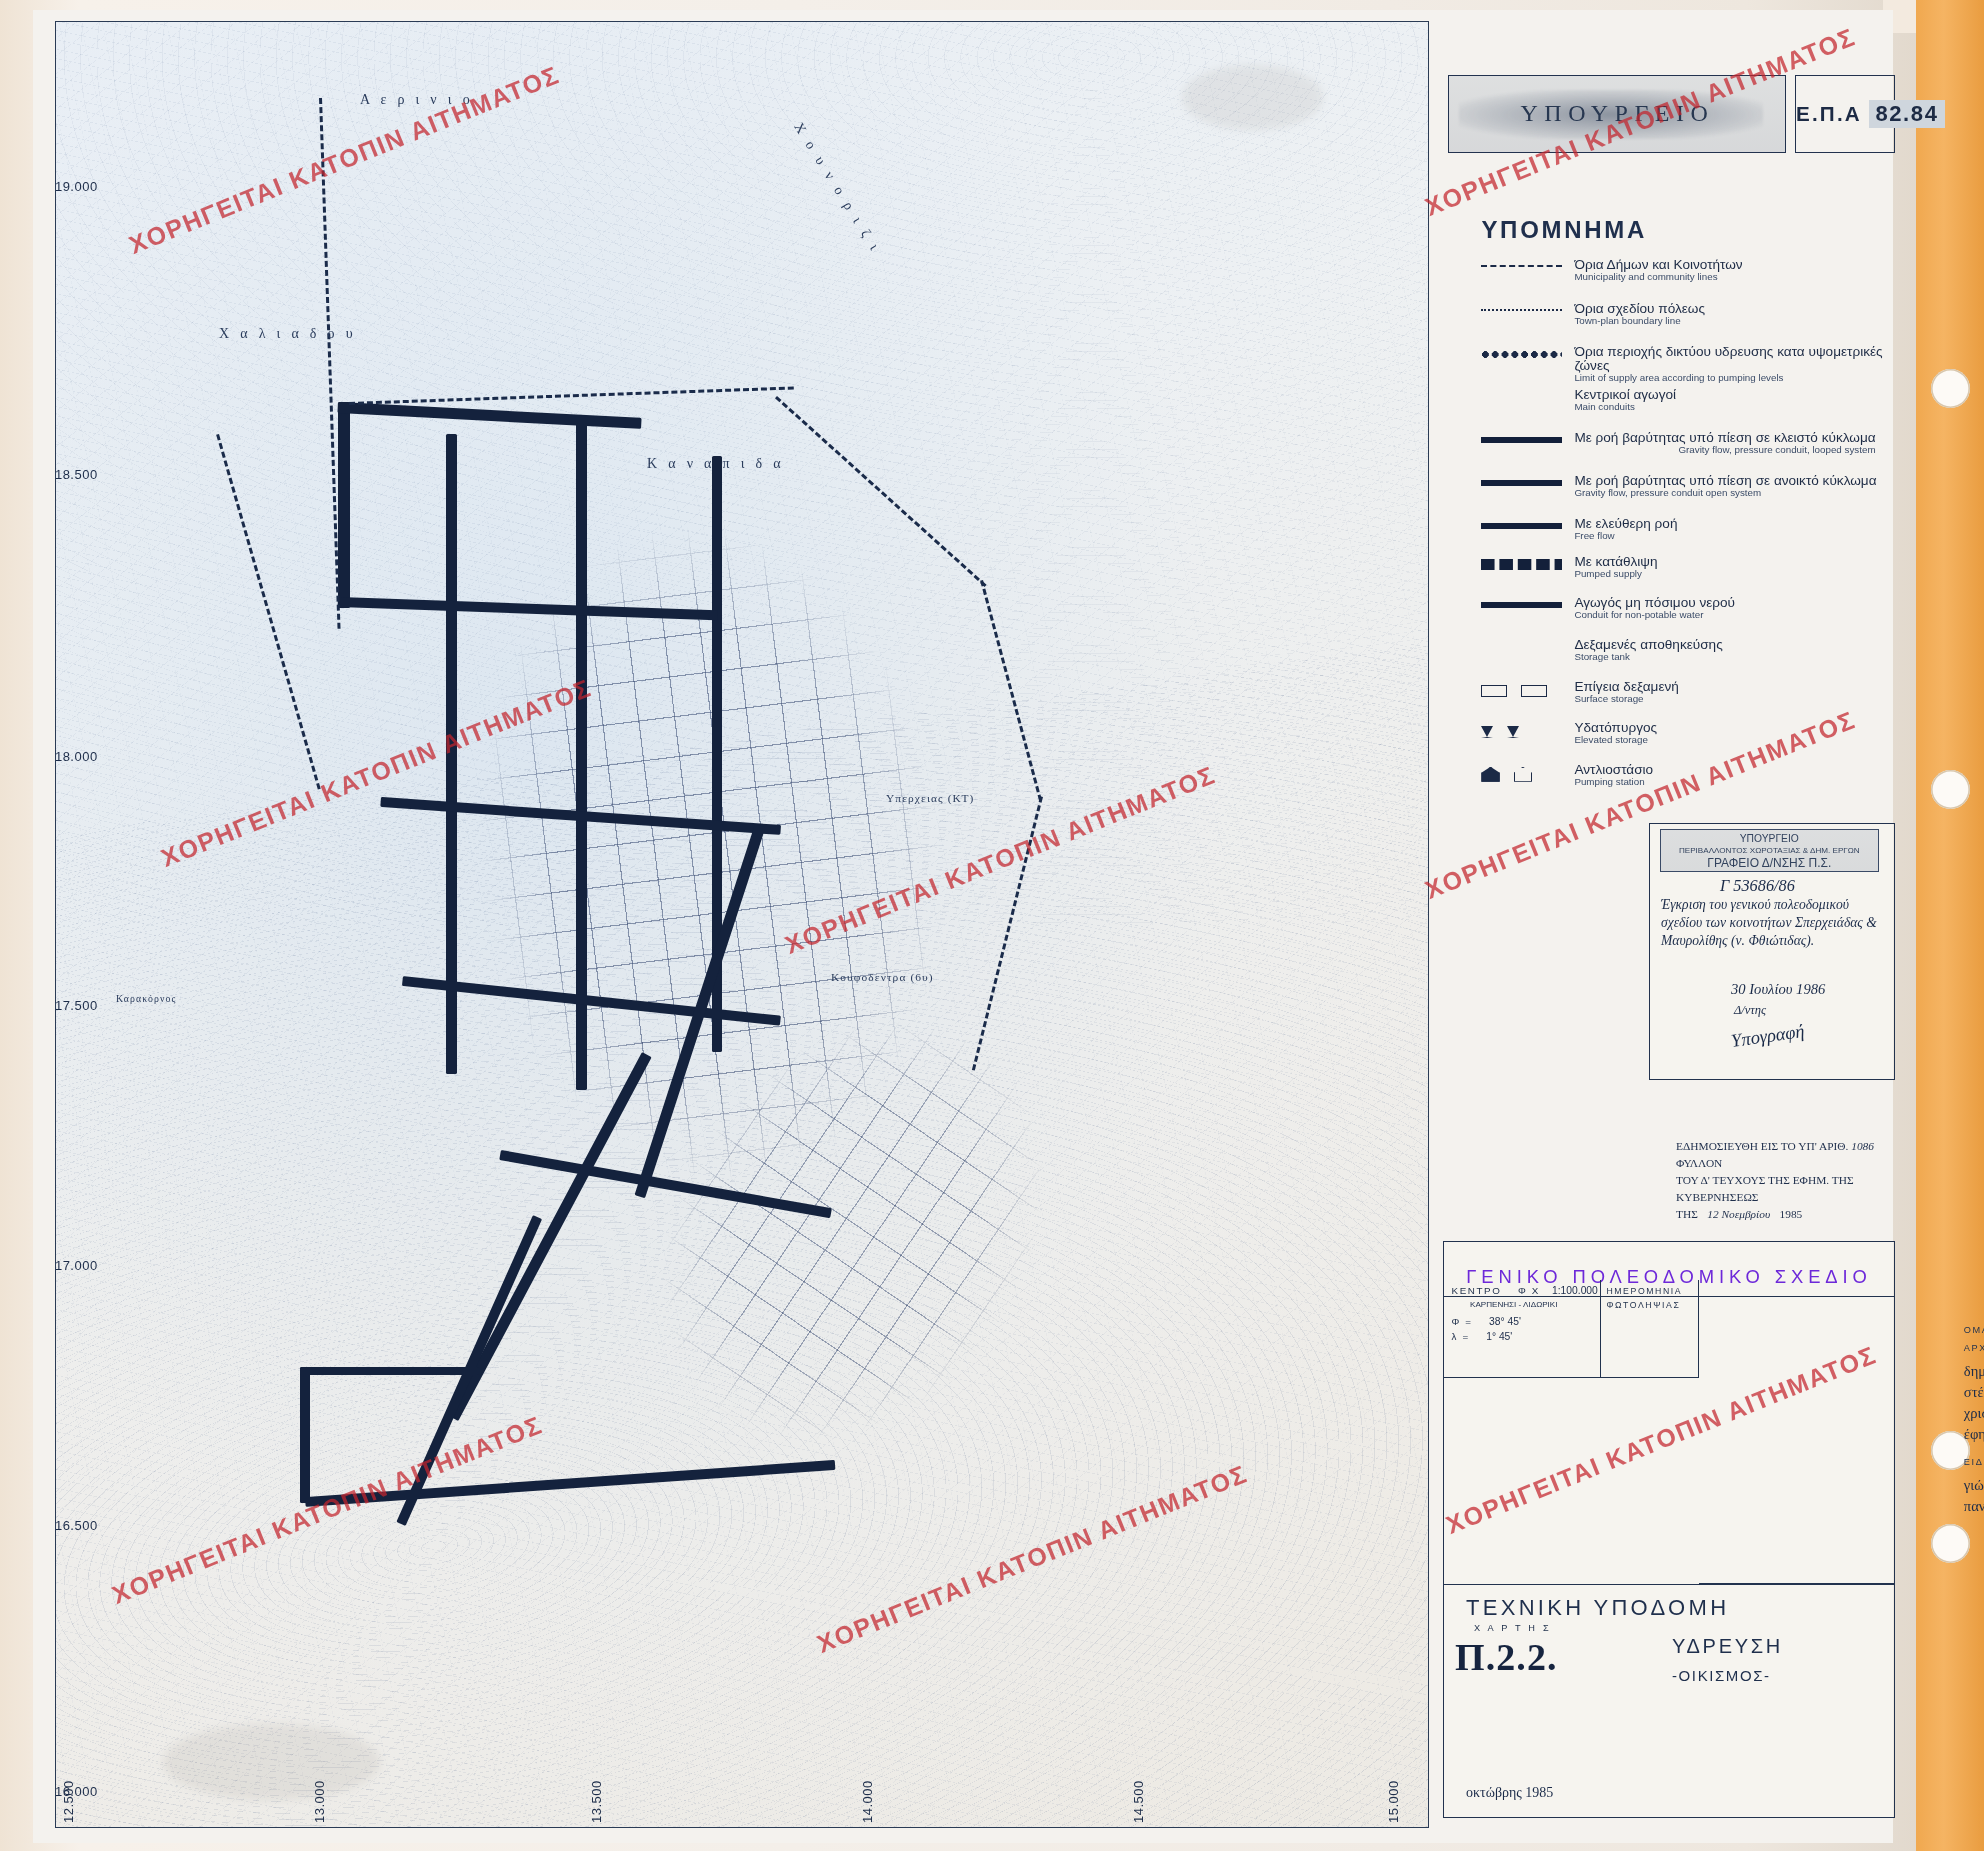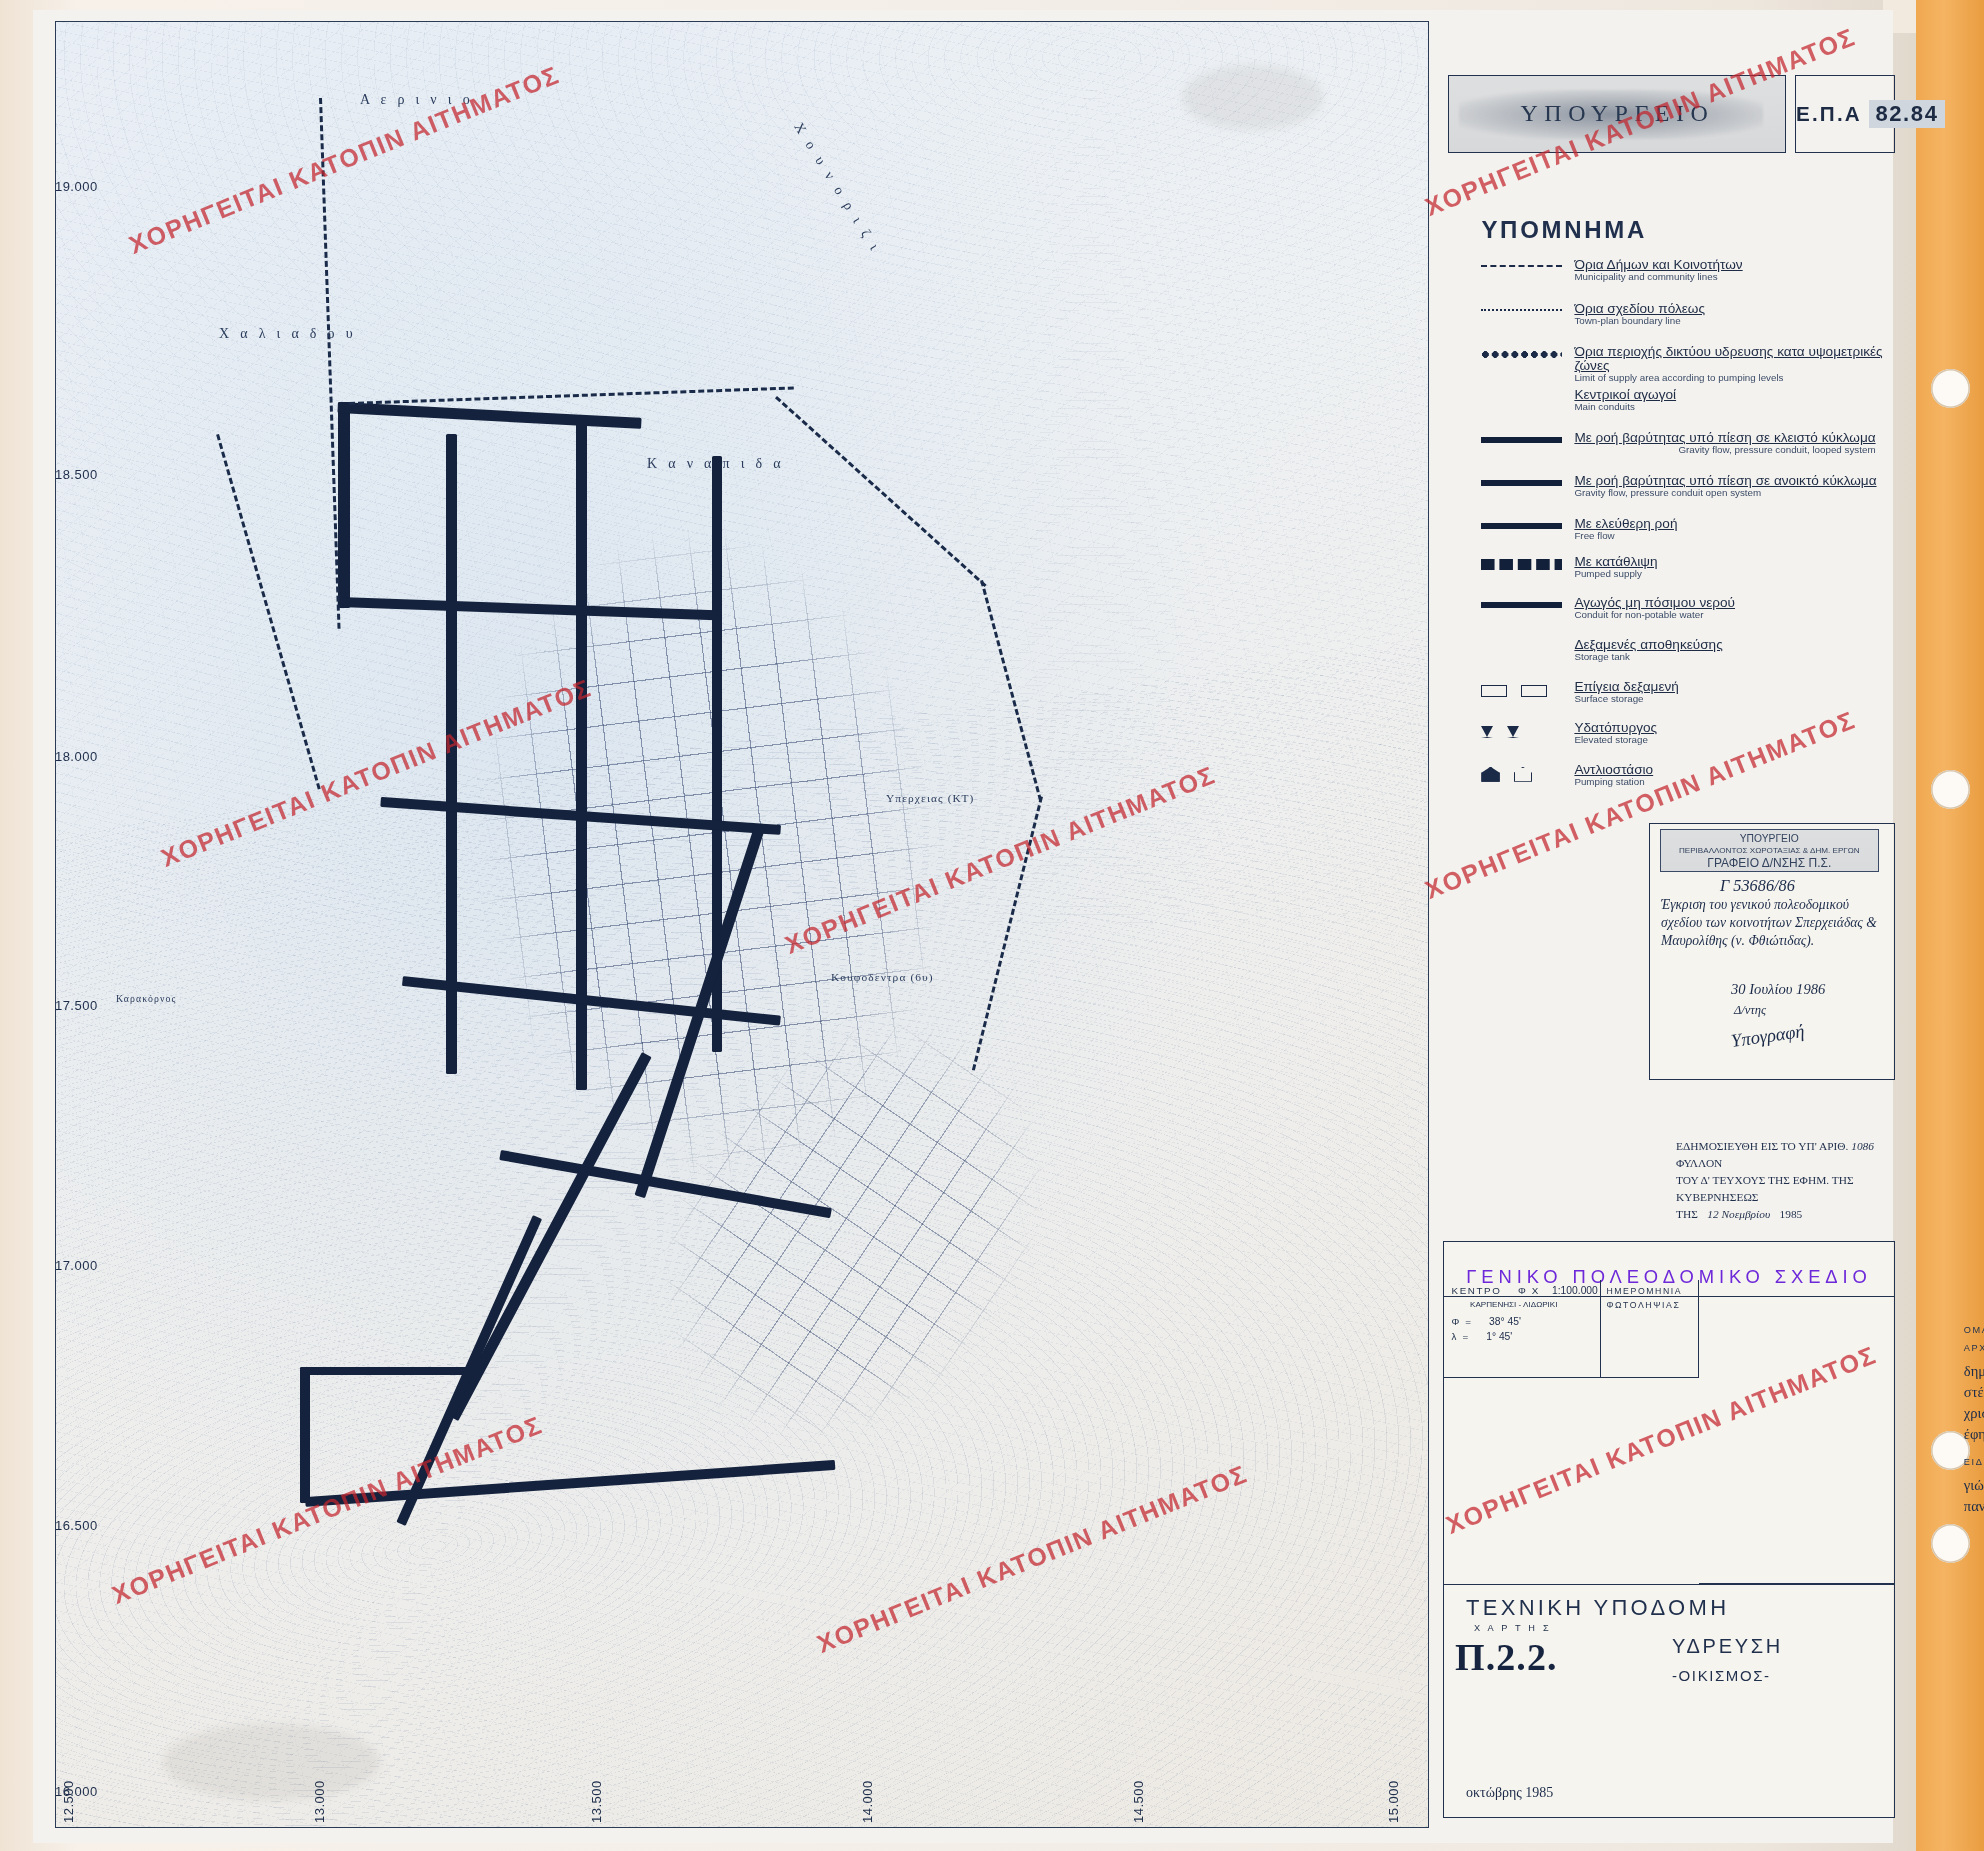--- a/index.html
+++ b/index.html
@@ -146,21 +146,21 @@
     position:absolute;left:5.4px;top:195px;width:445px;height:569px;
   }
   #legend-title{
     color:#1f2f4c;font-size:24px;letter-spacing:2.7px;font-weight:bold;
     font-family:"Liberation Sans", sans-serif;margin-left:33px;
   }
   .lrow{
     position:absolute;left:33px;width:412px;display:flex;align-items:flex-start;gap:12px;
   }
   .lsym{width:81px;height:18.4px;flex:0 0 81px;position:relative;}
-  .ltext .gr{color:#1d2b45;font-size:13.6px;line-height:1.05;text-decoration:underline;}
+  .ltext .gr{color:#1d2b45;font-size:13.6px;line-height:1.05;}
   .ltext .en{color:#3b4c68;font-size:9.8px;line-height:1.1;}
   
   .s-dashdot{border-top:2.2px dashed #1b2a46;margin-top:7.6px;}
   .s-dot{border-top:2.7px dotted #1b2a46;margin-top:7.6px;}
   .s-circles{
     margin-top:5.4px;height:8.7px;
     background-image:radial-gradient(circle 3.8px at 4.3px 4.3px,#1b2a46 0 3.3px,transparent 3.3px);
     background-size:9.8px 8.7px;
   }
   .s-thick{height:5.4px;background:#13203a;margin-top:6.5px;}

